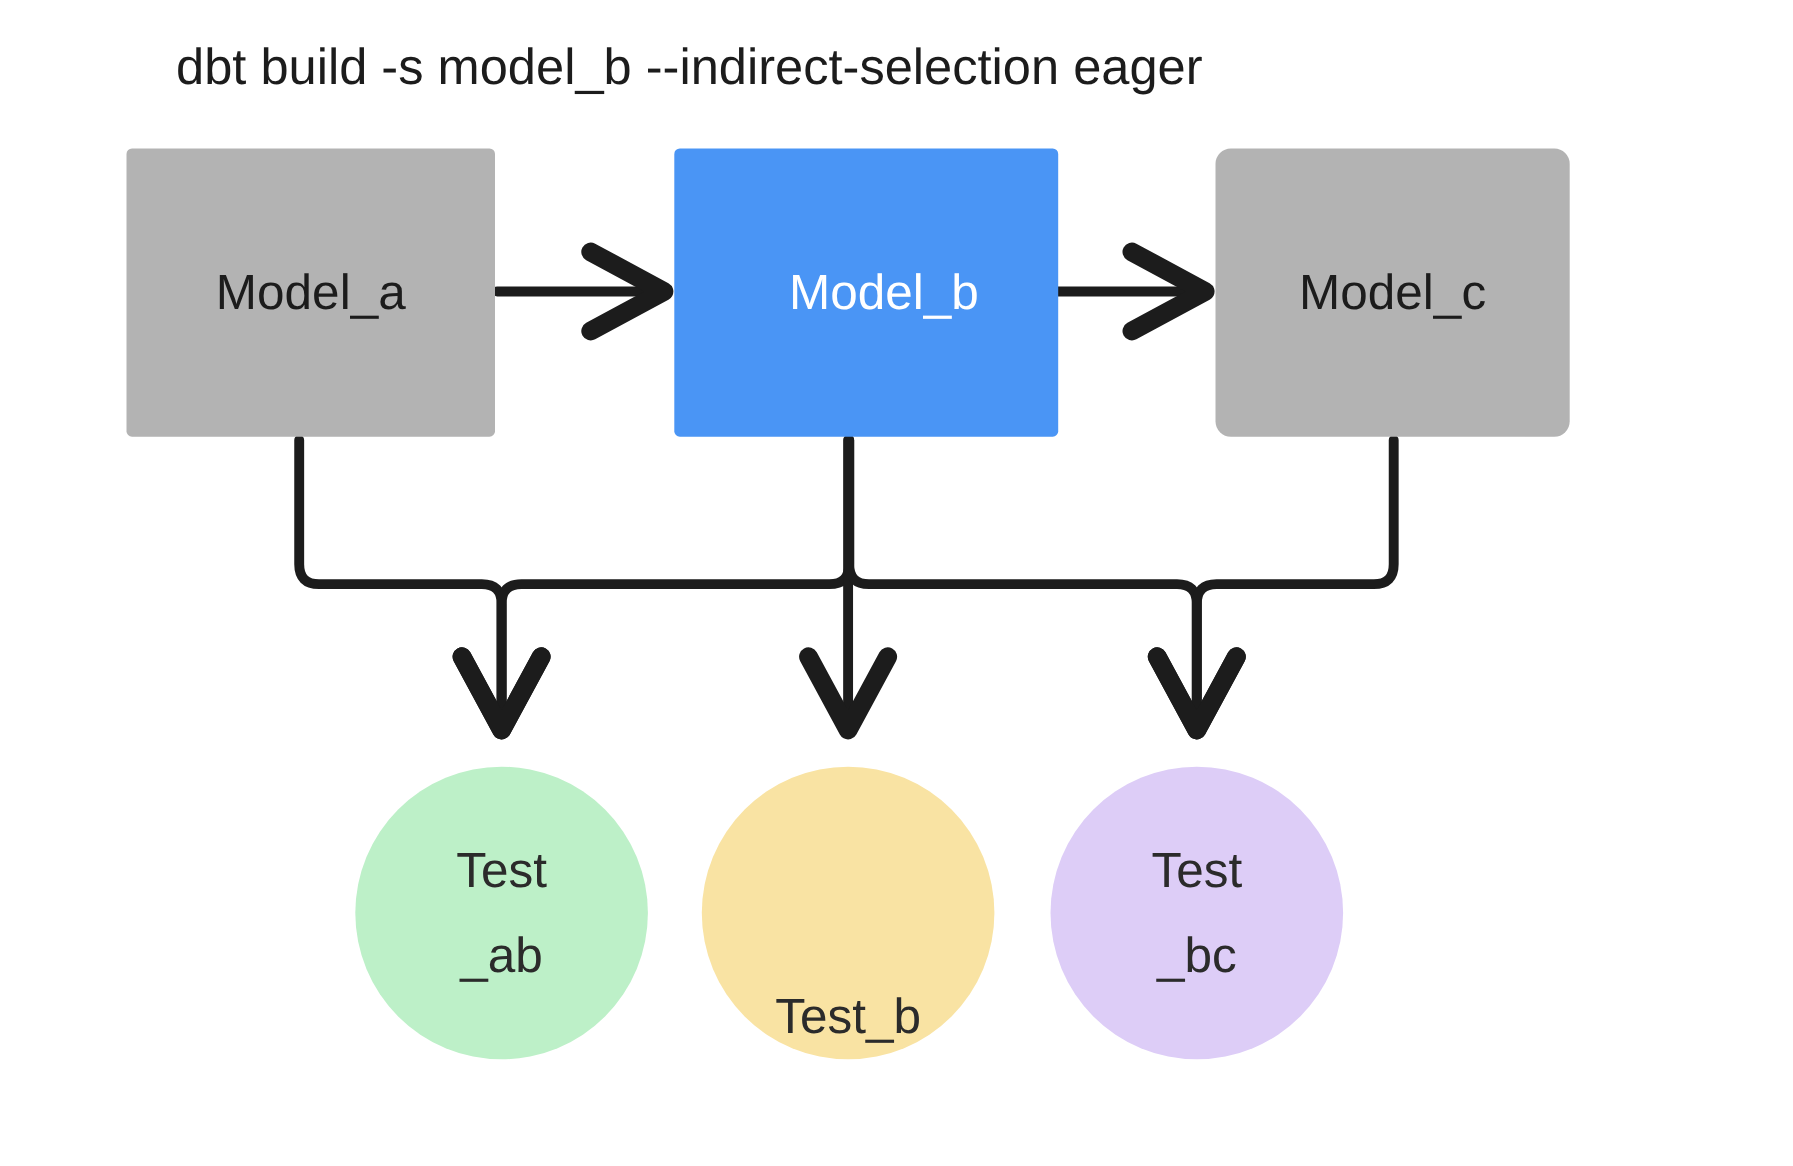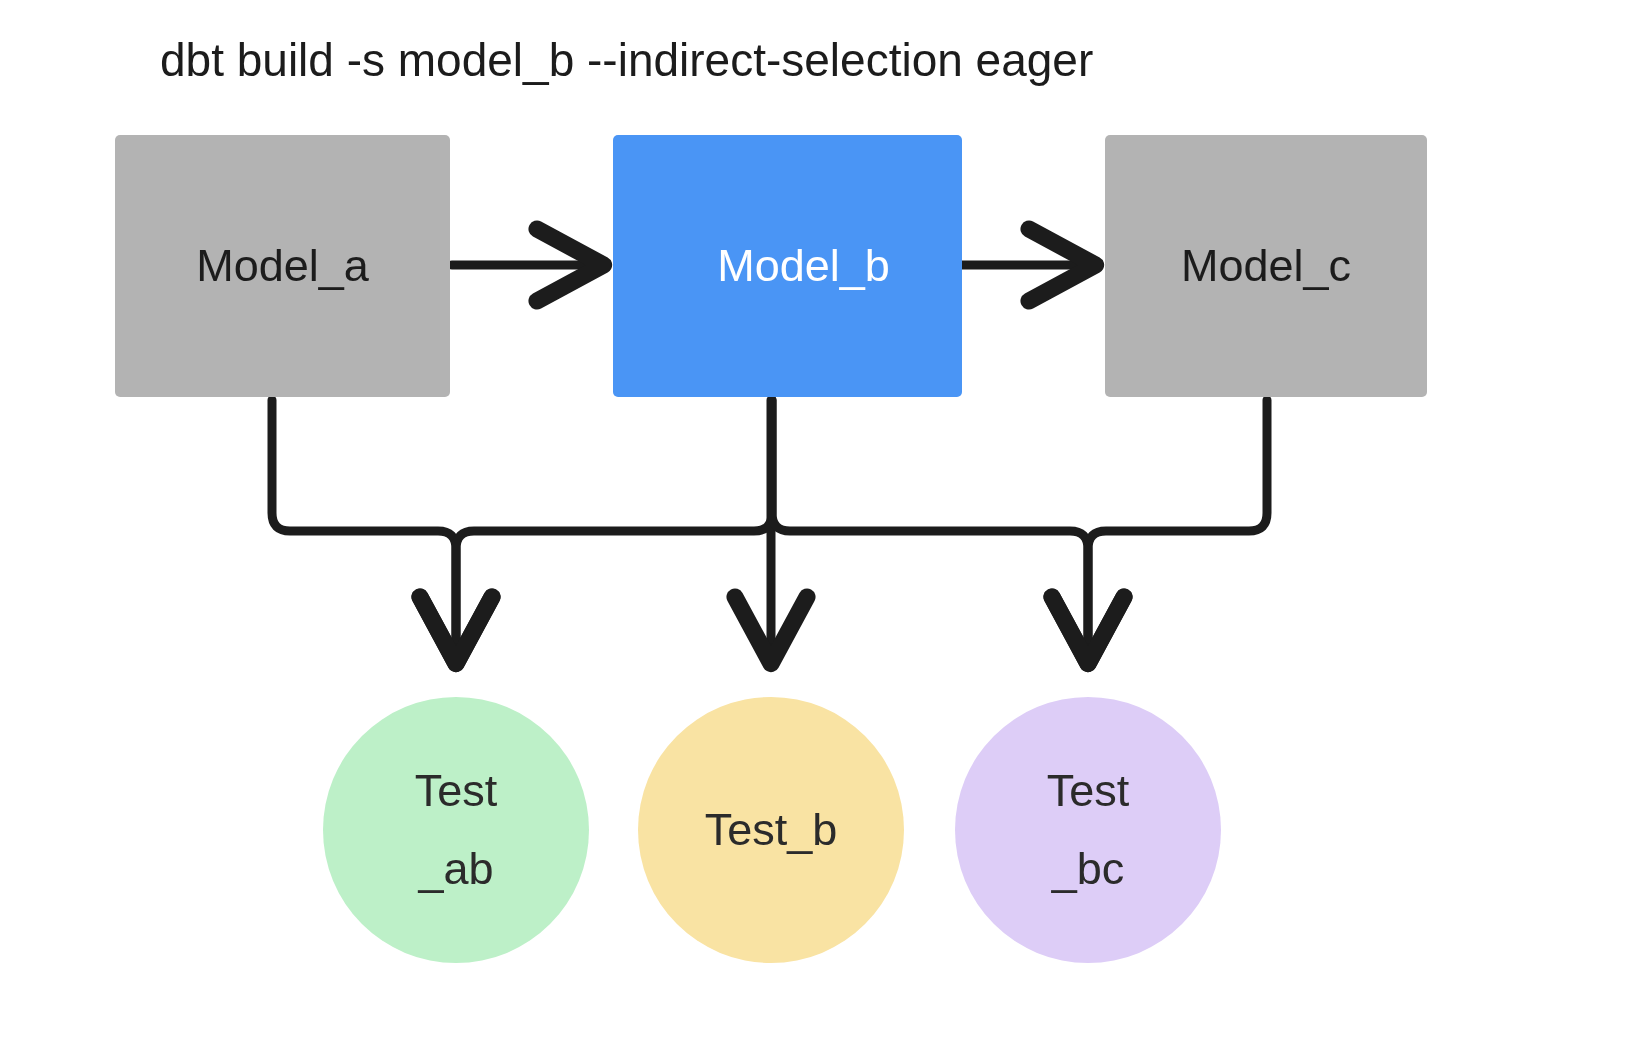--- a/index.html
+++ b/index.html
@@ -102,30 +102,30 @@
   </svg>
 
   <div class="node-box" id="node-model-a" style="background: rgb(179, 179, 179); color: rgb(28, 28, 28);">
     <span>Model_a</span>
   </div>
 
   <div class="node-box" id="node-model-b" style="background: rgb(74, 149, 245); color: rgb(255, 255, 255); padding-left: 32px;">
     <span>Model_b</span>
   </div>
 
-  <div class="node-box" id="node-model-c" style="background: rgb(179, 179, 179); color: rgb(28, 28, 28);">
+  <div class="node-box" id="node-model-c" style="background: rgb(179, 179, 179); color: rgb(28, 28, 28); border-radius: 14px;">
     <span>Model_c</span>
   </div>
 
   <div class="node-circle" id="node-test-ab" style="background: rgb(189, 240, 200); color: rgb(43, 43, 43);">
     <span class="line">Test</span>
     <span class="line">_ab</span>
   </div>
 
-  <div class="node-circle" id="node-test-b" style="background: rgb(249, 227, 163); color: rgb(43, 43, 43);">
+  <div class="node-circle" id="node-test-b" style="background: rgb(249, 227, 163); color: rgb(43, 43, 43); justify-content: flex-end;">
     <span class="line">Test_b</span>
   </div>
 
   <div class="node-circle" id="node-test-bc" style="background: rgb(221, 205, 247); color: rgb(43, 43, 43);">
     <span class="line">Test</span>
     <span class="line">_bc</span>
   </div>
 
 </div>
 

